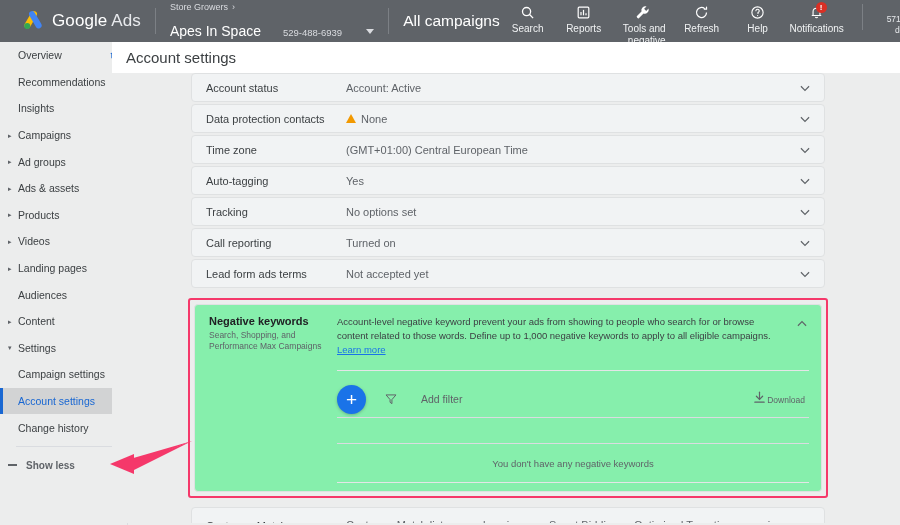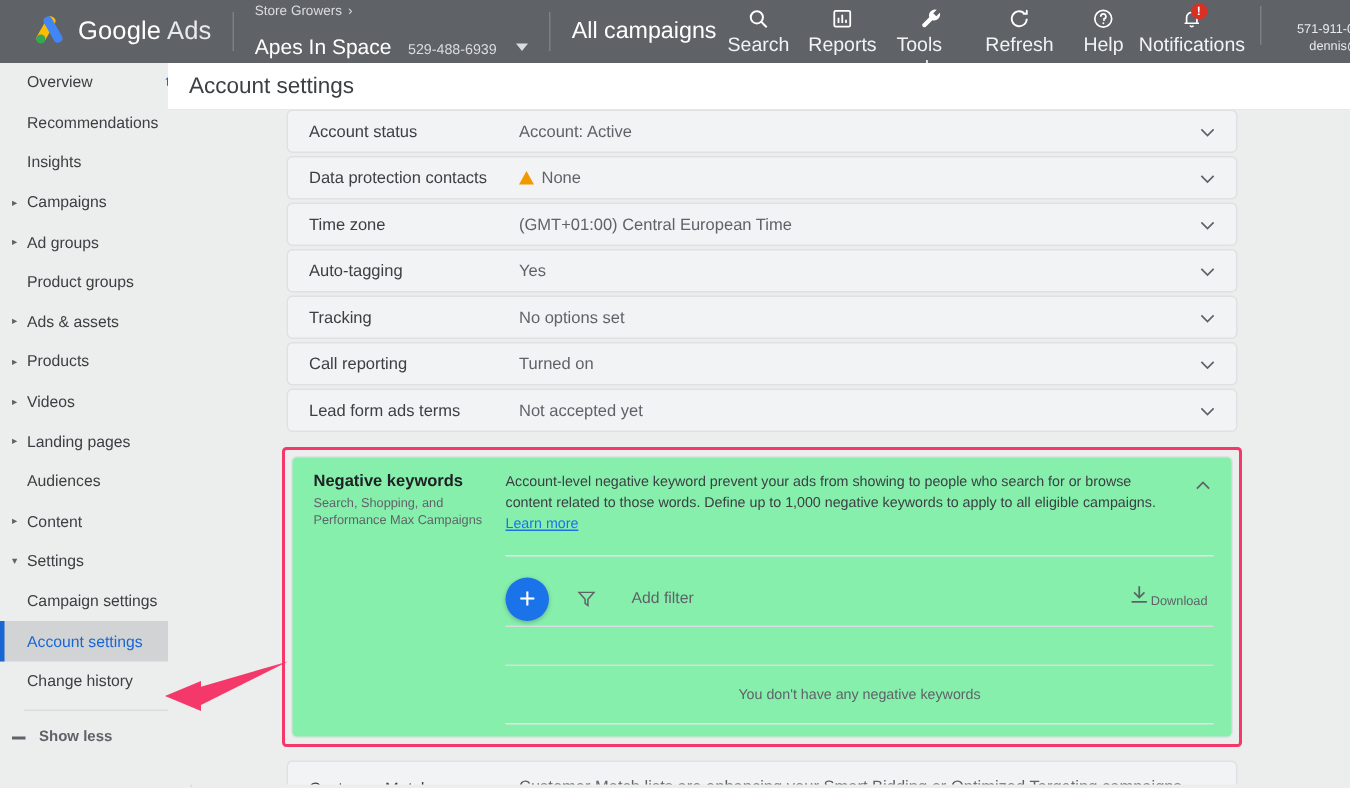--- a/index.html
+++ b/index.html
@@ -76,21 +76,21 @@
     gap: 4px;
     white-space: nowrap;
   }
   .account-parent .chev-right {
     font-size: 9px;
     color: #dadce0;
   }
   .account-main {
     display: flex;
     align-items: baseline;
-    gap: 11px;
+    gap: 22px;
     white-space: nowrap;
     margin-top: 12px;
   }
   .account-name {
     font-size: 14px;
     color: #ffffff;
   }
   .account-id {
     font-size: 9.5px;
     color: #dadce0;
@@ -131,24 +131,24 @@
   }
   .top-action.wide { width: 62px; }
   .top-action .ico {
     height: 17px;
     display: flex;
     align-items: center;
     justify-content: center;
     color: #ffffff;
   }
   .top-action .lbl {
-    font-size: 13px;
+    font-size: 10px;
     color: #f1f3f4;
     margin-top: 2px;
-    text-align: left;
+    text-align: right;
     line-height: 1.15;
     white-space: nowrap;
   }
   .top-action .lbl.two { white-space: normal; width: 46px; }
   .badge-dot {
     position: absolute;
     top: -2px;
     left: 30px;
     width: 11px; height: 11px;
     border-radius: 50%;
@@ -660,23 +660,20 @@
     <div class="nav-item">
       <span class="arrow">▸</span>
       <span class="txt">Campaigns</span>
     </div>
 
     <div class="nav-item">
       <span class="arrow">▸</span>
       <span class="txt">Ad groups</span>
     </div>
 
-    <div class="nav-item child">
-      <span class="txt">Product groups</span>
-    </div>
 
     <div class="nav-item">
       <span class="arrow">▸</span>
       <span class="txt">Ads &amp; assets</span>
     </div>
 
     <div class="nav-item">
       <span class="arrow">▸</span>
       <span class="txt">Products</span>
     </div>

